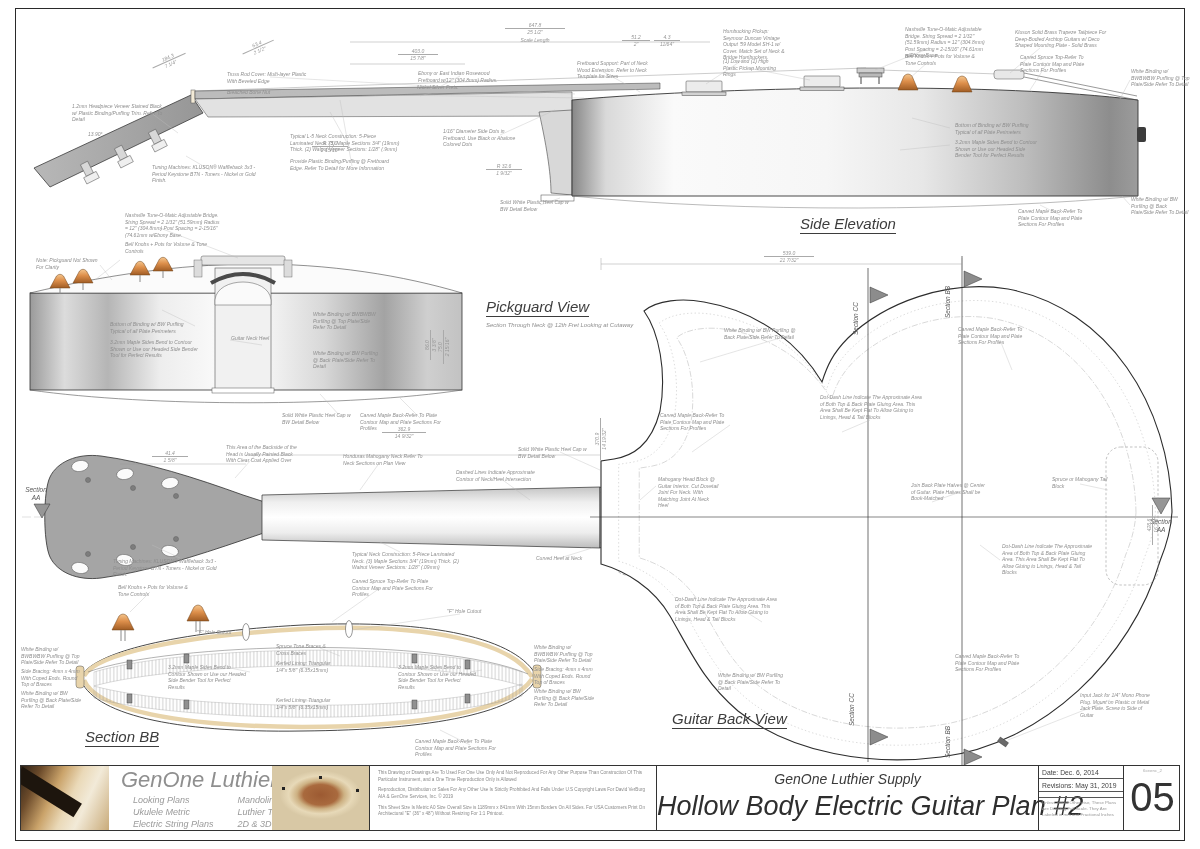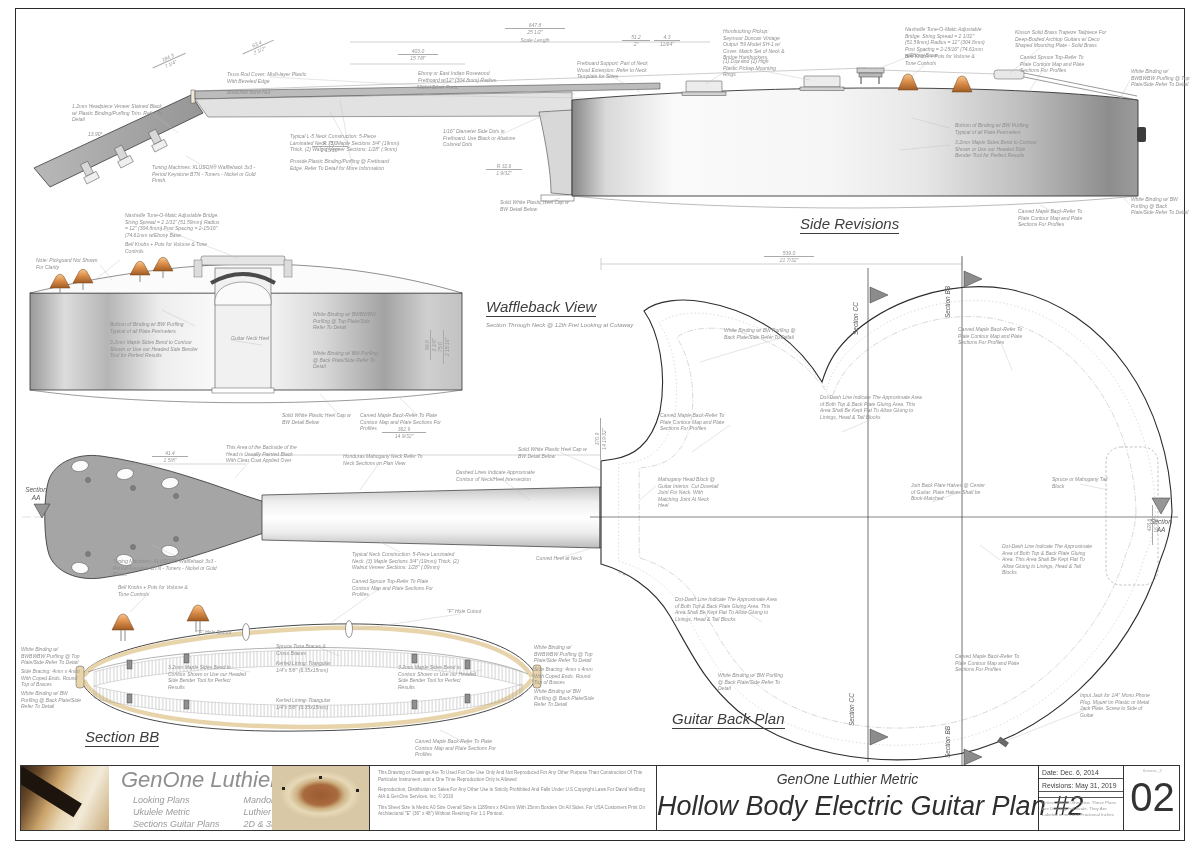--- a/index.html
+++ b/index.html
@@ -235,25 +235,25 @@
     <rect x="1106" y="447" width="52" height="138" rx="15" fill="none" stroke="#999" stroke-width="0.6" stroke-dasharray="2.5 2"></rect>
     <path d="M601,264 L962,264 M601,258 L601,270 M962,258 L962,270" stroke="#999" stroke-width="0.45" fill="none"></path>
     <g transform="translate(1003,742) rotate(35)">
         <rect x="-5" y="-2.5" width="10" height="5" fill="#6a6a6a" stroke="#333" stroke-width="0.4"></rect>
       </g>
   </g>
 
   <path stroke="#bdbdbd" stroke-width="0.4" fill="none" d="M270,77 L575,94 M265,93 L584,98 M150,112 L178,133 M210,170 L186,156 M350,148 L330,112 M352,166 L340,100 M460,76 L430,92 M448,88 L420,96 M600,70 L640,92 M500,135 L555,110 M750,55 L706,84 M748,68 L810,80 M930,48 L875,70 M928,62 L910,78 M1040,48 L1010,73 M1048,62 L1030,90 M1130,80 L1120,99 M950,128 L912,118 M950,145 L900,150 M540,205 L560,198 M1060,215 L1040,205 M1130,205 L1122,196 M120,260 L95,280 M160,228 L238,258 M100,265 L112,280 M230,340 L262,345 M195,326 L162,310 M340,416 L320,394 M420,418 L400,398 M258,452 L235,478 M380,462 L360,490 M500,478 L530,500 M560,452 L600,470 M656,486 L640,500 M400,552 L380,542 M560,558 L592,548 M180,558 L152,545 M150,592 L130,612 M215,634 L244,636 M460,614 L352,630 M380,588 L332,622 M250,672 L230,668 M470,672 L482,670 M320,648 L340,656 M320,666 L300,668 M320,702 L300,700 M470,745 L440,730 M790,335 L700,362 M730,425 L692,452 M1000,340 L1012,370 M870,420 L842,432 M1000,560 L980,545 M740,608 L762,622 M960,492 L932,502 M1080,484 L1108,490 M1110,700 L1008,740"></path>
 </svg>
 
-<div class="vtitle" style="left:800px;top:215px">Side Revisions</div>
-<div class="vtitle" style="left:486px;top:298px">Waffleback View</div>
+<div class="vtitle" style="left:800px;top:215px">Side Elevation</div>
+<div class="vtitle" style="left:486px;top:298px">Pickguard View</div>
 <div class="vsub" style="left:486px;top:322px">Section Through Neck @ 12th Fret Looking at Cutaway</div>
 <div class="vtitle" style="left:85px;top:728px">Section BB</div>
-<div class="vtitle" style="left:672px;top:710px">Guitar Back Plan</div>
+<div class="vtitle" style="left:672px;top:710px">Guitar Back View</div>
 
 <div class="marker" style="left:16px;top:486px;width:40px">
   <span>Section</span><br>
   <span>AA</span>
 </div>
 <div class="marker" style="left:1138px;top:518px;width:46px">
   <span>Section</span><br>
   <span>AA</span>
 </div>
 <div class="marker rot" style="left:852px;top:335px">Section CC</div>
@@ -399,42 +399,42 @@
 <div class="tb">
   <div class="tb-logo">
     <div class="photoL">
         <div class="fb"></div>
       </div>
     <div class="logo-name">GenOne Luthier Supplies</div>
     <div class="logo-cols">
       <div class="logo-col">
         <div>Looking Plans</div>
         <div>Ukulele Metric</div>
-        <div>Sections Guitar Plans</div>
+        <div>Electric String Plans</div>
       </div>
       <div class="logo-col">
         <div>Mandolin Plans</div>
         <div>Luthier Tool Plans</div>
         <div>2D &amp; 3D Plans</div>
       </div>
     </div>
     <div class="photoR"></div>
   </div>
   <div class="tb-legal">
     <p>This Drawing or Drawings Are To Used For One Use Only And Not Reproduced For Any Other Purpose Than Construction Of This Particular Instrument, and a One Time Reproduction Only is Allowed</p>
     <p>Reproduction, Distribution or Sales For Any Other Use Is Strictly Prohibited And Falls Under U.S Copyright Laws For David VerBurg AIA &amp; GenOne Services, Inc. © 2019</p>
     <p>This Sheet Size Is Metric A0 Size Overall Size is 1189mm x 841mm With 15mm Borders On All Sides. For USA Customers Print On Architectural "E" (36" x 48") Without Resizing For 1:1 Printout.</p>
   </div>
   <div class="tb-main">
-    <div class="brand">GenOne Luthier Metric</div>
+    <div class="brand">GenOne Luthier Supply</div>
     <div class="plan-title">Hollow Body Electric Guitar Plan #2</div>
   </div>
   <div class="tb-date">
     <div class="row">Date: Dec. 6, 2014</div>
     <div class="row">Revisions: May 31, 2019</div>
     <div class="spacer"></div>
     <div class="note">Unless Noted Otherwise, These Plans Are Drawing Full Scale. They Are Labeled in mm and Fractional Inches</div>
   </div>
   <div class="tb-num">
     <div class="ref">6ceenc_2</div>
-    <div class="num">02</div>
+    <div class="num">05</div>
   </div>
 </div>
 
 </body></html>

